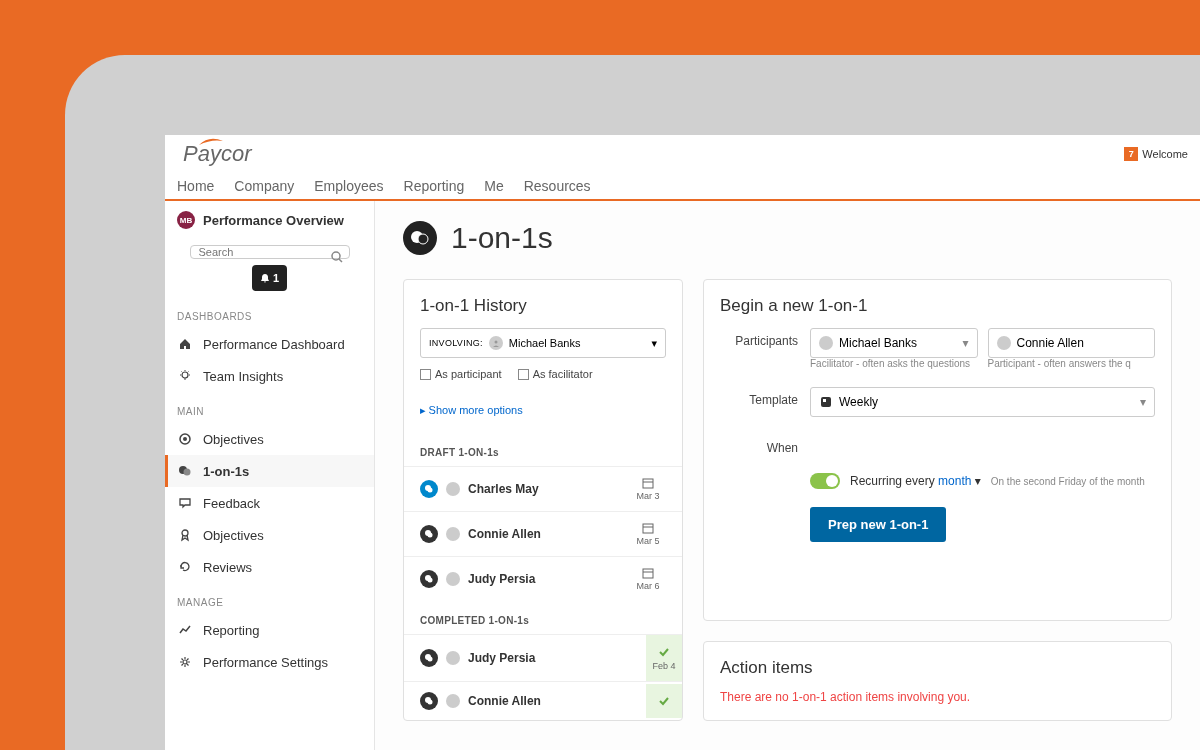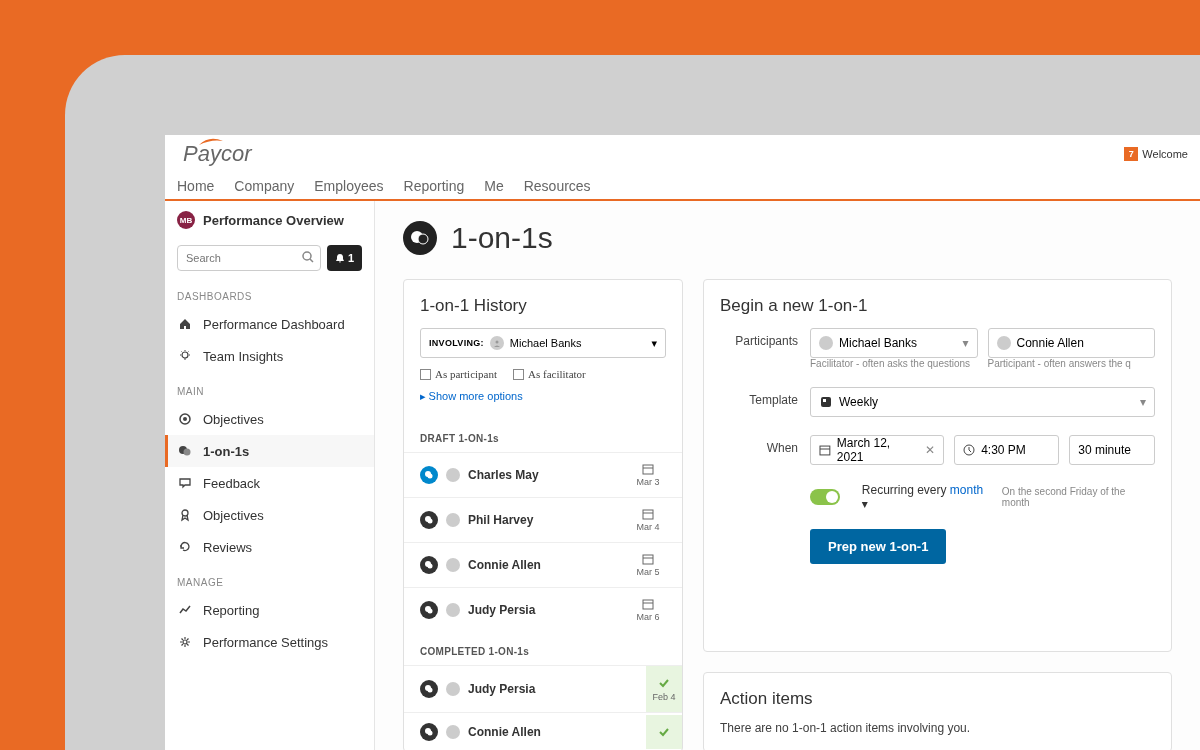--- a/index.html
+++ b/index.html
@@ -10,72 +10,72 @@
 .logo { font-size: 22px; color: #666; font-weight: 500; font-style: italic; position: relative; padding-left: 6px; }
 .logo-swoosh { position: absolute; top: -4px; left: 22px; width: 24px; height: 10px; }
 .welcome { font-size: 11px; color: #333; display: flex; align-items: center; gap: 4px; }
 .welcome-badge { background: #e96a24; color: #fff; width: 14px; height: 14px; display: inline-flex; align-items: center; justify-content: center; font-size: 9px; font-weight: bold; }
 .nav-bar { height: 28px; border-bottom: 2px solid #e96a24; display: flex; gap: 20px; padding: 0 12px; align-items: center; }
 .nav-item { color: #666; font-size: 14px; cursor: pointer; }
 .content-wrap { display: flex; height: calc(100% - 66px); }
 .sidebar { width: 210px; border-right: 1px solid #e5e5e5; background: #fff; overflow-y: auto; }
 .sidebar-header { padding: 10px 12px; display: flex; align-items: center; gap: 8px; font-size: 13px; font-weight: 600; color: #333; }
 .mb-badge { width: 18px; height: 18px; border-radius: 50%; background: #882244; color: #fff; font-size: 8px; display: flex; align-items: center; justify-content: center; font-weight: bold; }
-.search-row { padding: 6px 12px; display: flex; gap: 6px; align-items: center; }
+.search-row { padding: 6px 12px; display: flex; gap: 6px; align-items: center; flex-direction: column; }
 .search-input { flex: 1; border: 1px solid #ccc; border-radius: 4px; height: 26px; padding: 0 8px; font-size: 11px; position: relative; }
 .search-input input { border: none; outline: none; width: 100%; height: 100%; font-size: 11px; }
 .search-icon { position: absolute; right: 6px; top: 5px; color: #888; }
 .notif-badge { background: #222; color: #fff; border-radius: 4px; height: 26px; padding: 0 8px; display: flex; align-items: center; gap: 3px; font-size: 11px; font-weight: bold; }
 .section-label { padding: 14px 12px 6px; font-size: 10px; color: #888; letter-spacing: 0.5px; }
 .sidebar-item { padding: 8px 12px; display: flex; align-items: center; gap: 10px; font-size: 13px; color: #333; cursor: pointer; }
 .sidebar-item.active { border-left: 3px solid #e96a24; background: #f7f7f7; font-weight: 600; padding-left: 9px; }
 .sidebar-icon { width: 16px; height: 16px; display: flex; align-items: center; justify-content: center; color: #444; }
 .main { flex: 1; padding: 20px 28px; overflow: hidden; background: #fdfdfd; }
 .page-title { display: flex; align-items: center; gap: 14px; margin-bottom: 24px; }
 .page-title-icon { width: 34px; height: 34px; border-radius: 50%; background: #222; display: flex; align-items: center; justify-content: center; }
 .page-title h1 { font-size: 30px; font-weight: 400; color: #333; }
 .panels { display: flex; gap: 20px; }
 .panel { background: #fff; border: 1px solid #e0e0e0; border-radius: 4px; }
 .panel-left { width: 280px; }
 .panel-right { flex: 1; min-width: 400px; }
 .panel-body { padding: 16px; }
 .panel-title { font-size: 17px; color: #333; margin-bottom: 12px; }
 .involving-box { border: 1px solid #ccc; border-radius: 3px; height: 30px; display: flex; align-items: center; padding: 0 8px; gap: 6px; font-size: 11px; margin-bottom: 10px; }
-.involving-label { font-size: 9px; font-weight: bold; letter-spacing: 0.3px; }
+.involving-label { font-size: 9px; font-weight: normal; letter-spacing: 0.3px; }
 .avatar-sm { width: 14px; height: 14px; border-radius: 50%; background: #ccc; display: inline-flex; align-items: center; justify-content: center; }
-.checkbox-row { display: flex; gap: 16px; font-size: 11px; color: #444; margin-bottom: 10px; font-family: Liberation Serif, serif; }
+.checkbox-row { display: flex; gap: 16px; font-size: 11px; color: #444; margin-bottom: 24px; }
 .checkbox-item { display: flex; align-items: center; gap: 4px; }
 .checkbox-box { width: 11px; height: 11px; border: 1px solid #888; }
 .show-more { color: #0066cc; font-size: 11px; cursor: pointer; }
 .list-header { font-size: 10px; font-weight: bold; color: #555; padding: 14px 16px 8px; letter-spacing: 0.3px; }
 .history-row { display: flex; align-items: center; padding: 10px 16px; border-top: 1px solid #eee; gap: 8px; font-size: 12px; }
 .history-row .name { flex: 1; font-weight: 700; color: #333; }
 .history-date { display: flex; flex-direction: column; align-items: center; gap: 2px; font-size: 9px; color: #666; width: 36px; }
 .history-date.completed { background: #e8f5e0; margin: -10px -16px -10px 0; padding: 10px 0; }
 .chat-icon { width: 18px; height: 18px; border-radius: 50%; display: flex; align-items: center; justify-content: center; }
 .chat-icon.dark { background: #333; }
 .chat-icon.blue { background: #0088cc; }
 .form-row { display: flex; align-items: flex-start; margin-bottom: 18px; gap: 12px; }
 .form-label { width: 78px; text-align: right; font-size: 12px; color: #444; padding-top: 6px; }
 .form-control-group { flex: 1; display: flex; gap: 10px; }
 .form-col { flex: 1; }
 .select-box { border: 1px solid #ccc; border-radius: 3px; height: 30px; display: flex; align-items: center; padding: 0 8px; gap: 6px; font-size: 12px; background: #fff; position: relative; }
 .select-box .caret { margin-left: auto; color: #888; }
 .hint { font-size: 10px; color: #888; }
 .date-box { border: 1px solid #ccc; border-radius: 3px; height: 30px; display: flex; align-items: center; padding: 0 8px; gap: 6px; font-size: 12px; background: #fff; }
 .date-box .close-x { margin-left: auto; color: #888; cursor: pointer; }
-.toggle-row { display: flex; align-items: center; gap: 22px; }
+.toggle-row { display: flex; align-items: center; gap: 10px; }
 .toggle { width: 30px; height: 16px; border-radius: 8px; background: #8bc34a; position: relative; }
 .toggle::after { content: ''; position: absolute; width: 12px; height: 12px; border-radius: 50%; background: #fff; top: 2px; right: 2px; }
 .recurring-text { font-size: 12px; color: #333; }
 .recurring-text .link { color: #0066cc; }
 .recurring-hint { font-size: 10px; color: #888; }
 .primary-btn { background: #0066a1; color: #fff; border: none; border-radius: 3px; padding: 10px 18px; font-size: 13px; font-weight: 600; cursor: pointer; }
 .panel-right-bottom { background: #fff; border: 1px solid #e0e0e0; border-radius: 4px; margin-top: 20px; padding: 16px; }
-.action-empty { font-size: 12px; color: #404040; }
+.action-empty { font-size: 12px; color: #ef4444; }
 svg { display: block; }
 </style>
 </head>
 <body>
 
 <div class="device-frame">
 <div class="screen">
 
 <div class="top-bar">
   <div class="logo">
@@ -263,37 +263,20 @@
                   </svg>
                 </span>
         <span class="avatar-sm"></span>
         <span class="name">Charles May</span>
         <span class="history-date">
                   <svg width="12" height="12" viewBox="0 0 12 12">
                     <rect x="1" y="2" width="10" height="9" fill="none" stroke="#666"></rect>
                     <line x1="1" y1="5" x2="11" y2="5" stroke="#666"></line>
                   </svg>
                   <span>Mar 3</span>
-                </span>
-      </div>
-      <div class="history-row">
-        <span class="chat-icon dark">
-                  <svg width="10" height="10" viewBox="0 0 10 10">
-                    <circle cx="4" cy="4" r="3" fill="#fff"></circle>
-                    <circle cx="6" cy="6" r="2.5" fill="#fff"></circle>
-                  </svg>
-                </span>
-        <span class="avatar-sm"></span>
-        <span class="name">Phil Harvey</span>
-        <span class="history-date">
-                  <svg width="12" height="12" viewBox="0 0 12 12">
-                    <rect x="1" y="2" width="10" height="9" fill="none" stroke="#666"></rect>
-                    <line x1="1" y1="5" x2="11" y2="5" stroke="#666"></line>
-                  </svg>
-                  <span>Mar 4</span>
                 </span>
       </div>
       <div class="history-row">
         <span class="chat-icon dark">
                   <svg width="10" height="10" viewBox="0 0 10 10">
                     <circle cx="4" cy="4" r="3" fill="#fff"></circle>
                     <circle cx="6" cy="6" r="2.5" fill="#fff"></circle>
                   </svg>
                 </span>
         <span class="avatar-sm"></span>
@@ -393,40 +376,20 @@
                           <rect x="4" y="4" width="3" height="3" fill="#fff"></rect>
                         </svg>
               <span>Weekly</span>
               <span class="caret">▾</span>
             </div>
           </div>
         </div>
 
         <div class="form-row">
           <div class="form-label">When</div>
-          <div class="form-control-group">
-            <div class="date-box" style="flex:1.2">
-              <svg width="12" height="12" viewBox="0 0 12 12">
-                          <rect x="1" y="2" width="10" height="9" fill="none" stroke="#444"></rect>
-                          <line x1="1" y1="5" x2="11" y2="5" stroke="#444"></line>
-                        </svg>
-              <span>March 12, 2021</span>
-              <span class="close-x">✕</span>
-            </div>
-            <div class="date-box" style="flex:0.9">
-              <svg width="12" height="12" viewBox="0 0 12 12">
-                          <circle cx="6" cy="6" r="5" fill="none" stroke="#444"></circle>
-                          <path d="M6 3 L6 6 L8 8" fill="none" stroke="#444"></path>
-                        </svg>
-              <span>4:30 PM</span>
-            </div>
-            <div class="date-box" style="flex:0.7">
-              <span>30 minute</span>
-            </div>
-          </div>
         </div>
 
         <div class="form-row">
           <div class="form-label"></div>
           <div class="form-control-group" style="align-items:center">
             <div class="toggle-row">
               <div class="toggle"></div>
               <span class="recurring-text"><span>Recurring every </span><span class="link">month</span> ▾</span>
             </div>
             <span class="recurring-hint">On the second Friday of the month</span>

